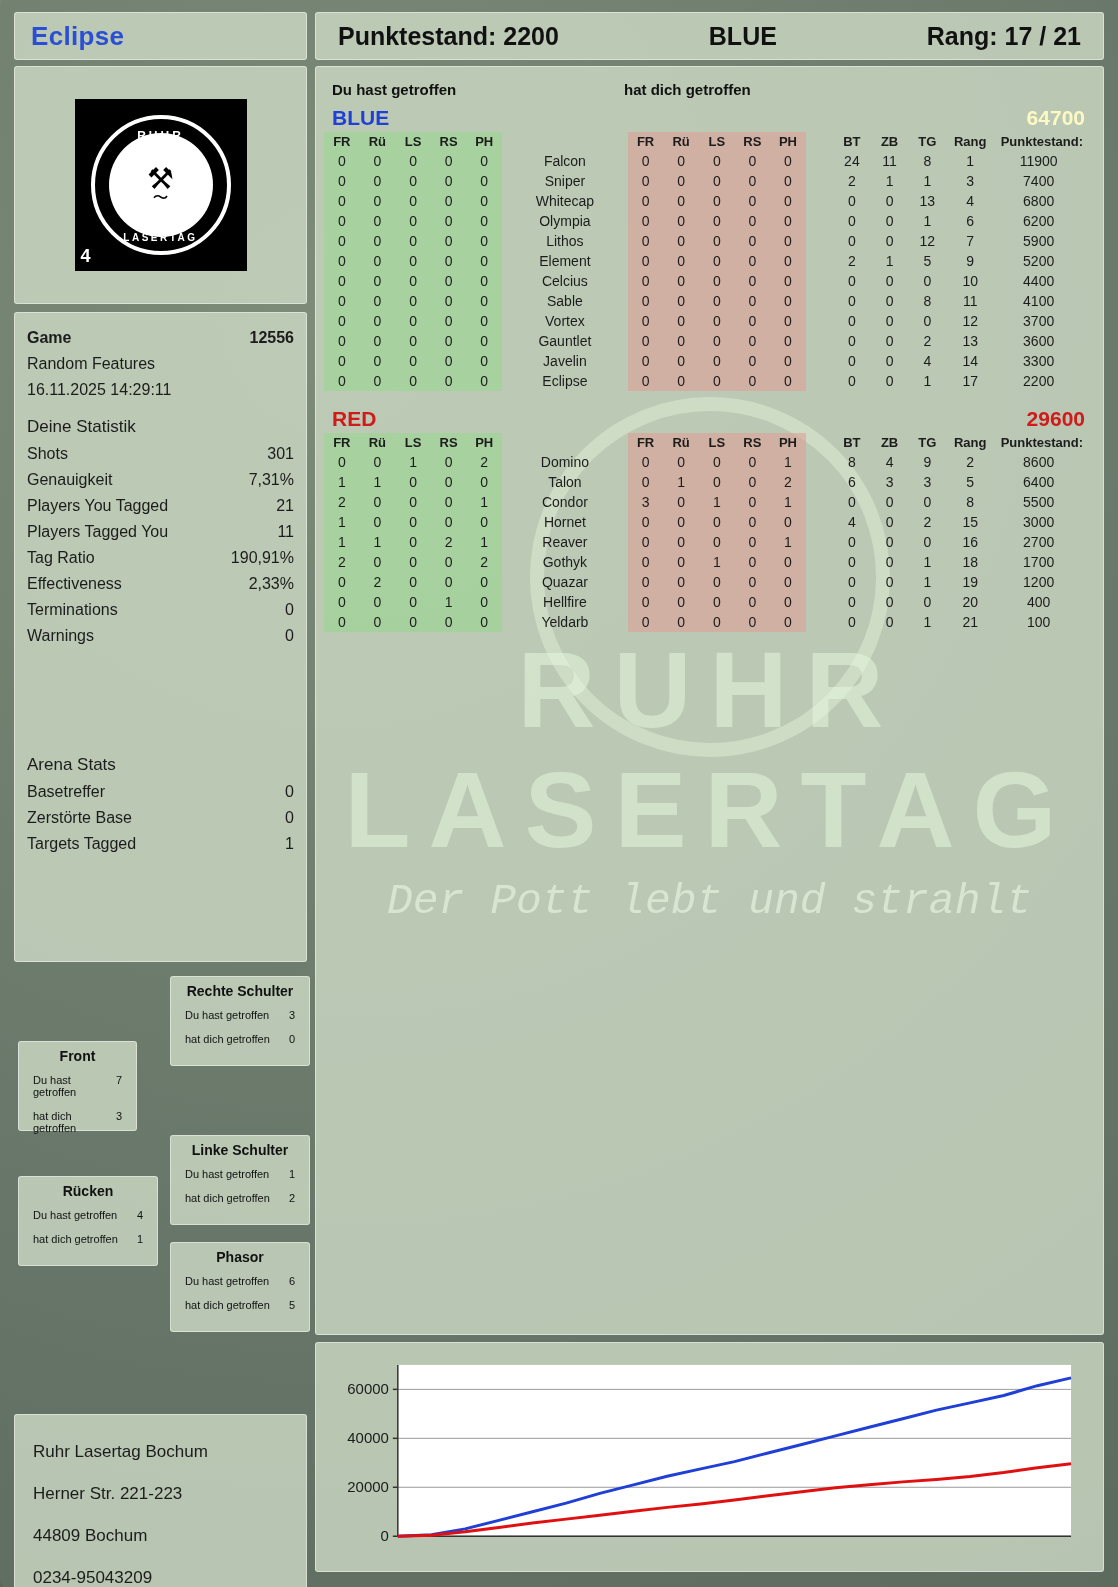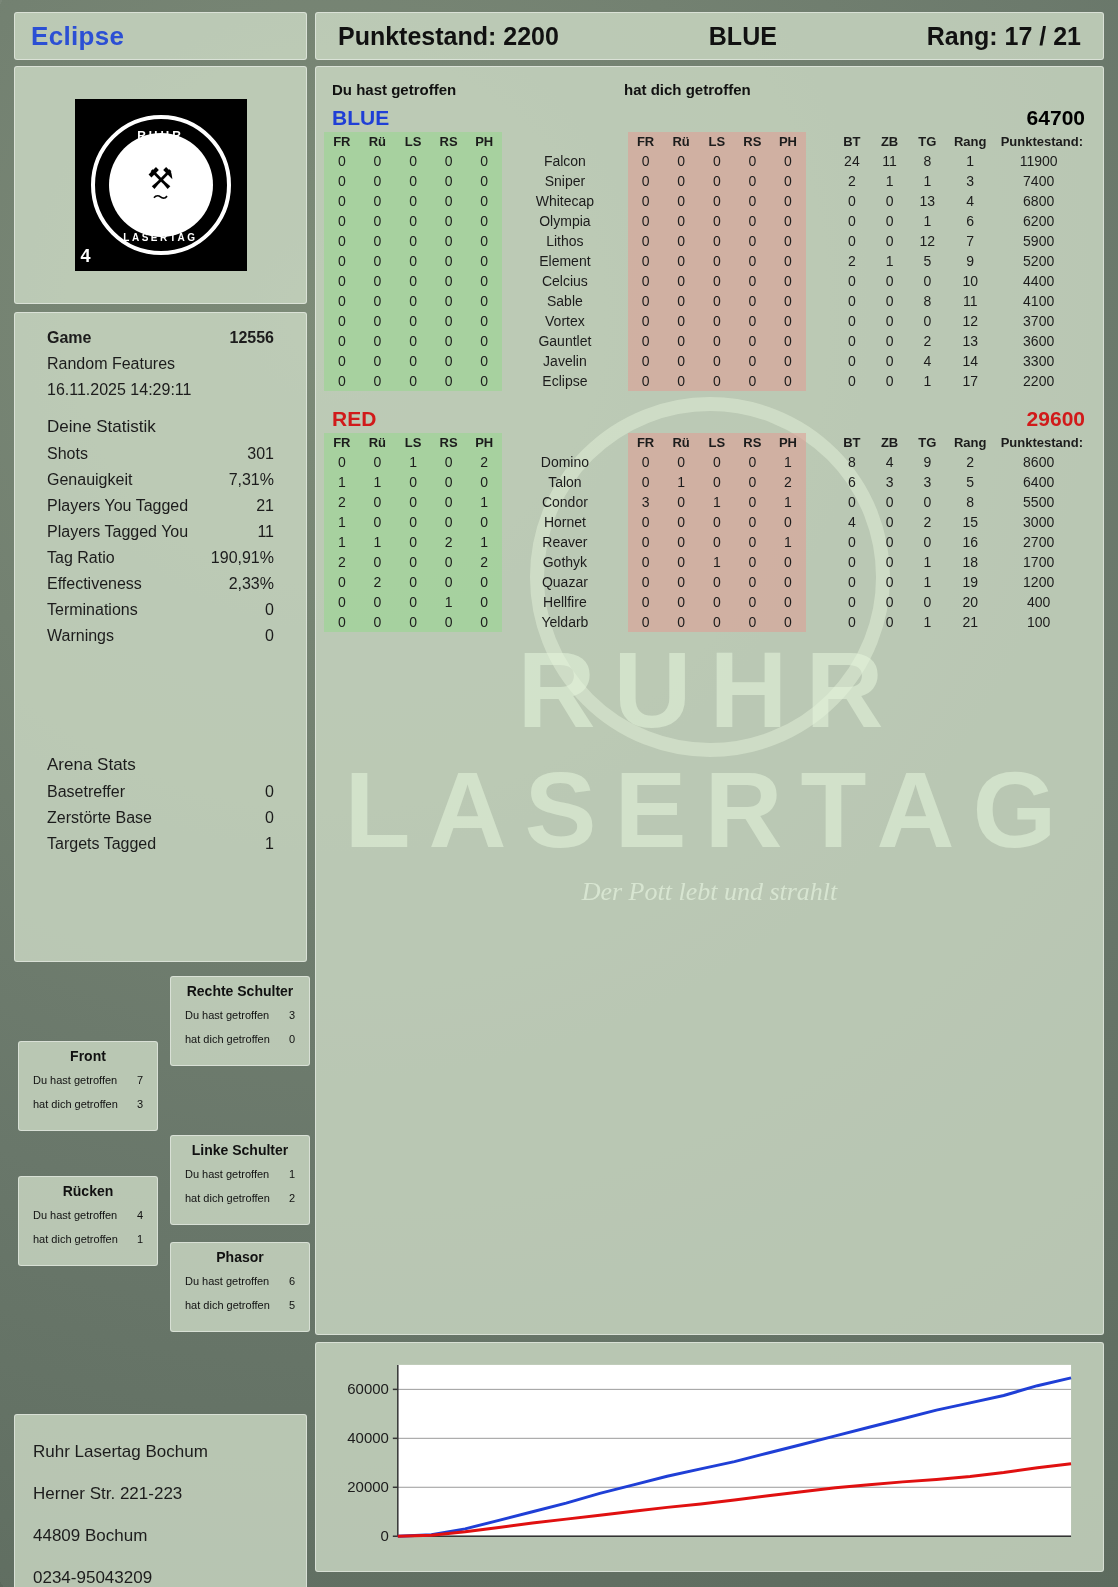--- a/index.html
+++ b/index.html
@@ -74,33 +74,33 @@
     color:#fff; font-size:10px; font-weight:bold; letter-spacing:2.5px;
   }
   .hammers { font-size:30px; color:#000; line-height:1; }
   .wave { font-size:16px; color:#000; line-height:1; margin-top:-4px;}
   .logo-num {
     position:absolute; left:6px; bottom:4px; color:#fff; font-size:18px; font-weight:bold;
   }
 
   #stats-panel {
     position:absolute; left:14px; top:312px; width:293px; height:650px;
-    padding:12px 32px;
+    padding:12px 12px;
   }
   .row { display:flex; justify-content:space-between; font-size:16px; color:#1c1c1c; padding:4px 0; }
   .row.head { font-weight:bold; }
   .section-head { font-size:17px; font-weight:normal; color:#1c1c1c; padding:14px 0 4px; }
   .spacer-lg { height:92px; }
 
   
   .mini-panel { position:absolute; padding:6px 14px; }
   .mini-title { font-size:14px; font-weight:bold; text-align:center; color:#111; margin-bottom:4px;}
   .mini-row { display:flex; justify-content:space-between; font-size:11px; color:#111; padding:6px 0; }
 
-  #zone-front   { left:18px;  top:1041px; width:140px; height:90px; }
+  #zone-front   { left:18px;  top:1041px; width:119px; height:90px; }
   #zone-back    { left:18px;  top:1176px; width:140px; height:90px; }
   #zone-rshoulder { left:170px; top:976px; width:140px; height:90px; }
   #zone-lshoulder { left:170px; top:1110px; width:140px; height:90px;margin-top:25px; }
   #zone-phasor  { left:170px; top:1242px; width:140px; height:90px; }
 
   
   #contact-panel {
     position:absolute; left:14px; top:1414px; width:293px; height:230px; padding:16px 18px;
   }
   .contact-line { font-size:17px; color:#1c1c1c; padding:11px 0; }
@@ -109,21 +109,21 @@
   #scoreboard-panel {
     position:absolute; left:315px; top:66px; width:789px; height:1269px; padding:10px 8px;
     overflow:hidden;
   }
   .wm {
     position:absolute; left:0; right:0; top:180px; text-align:center;
     pointer-events:none; user-select:none; color:rgba(230,245,220,0.55);
   }
   .wm1 { font-size:108px; font-weight:bold; letter-spacing:18px; top:560px; }
   .wm2 { font-size:108px; font-weight:bold; letter-spacing:18px; top:680px; }
-  .wm3 { font-size:26px; font-family:Liberation Serif, serif; font-style:italic; top:810px; color:rgba(235,248,228,0.6); }
+  .wm3 { font-size:43px; font-family:Liberation Mono, monospace; font-style:italic; top:810px; color:rgba(235,248,228,0.6); }
   .wm-circle {
     position:absolute; left:50%; transform:translateX(-50%); top:330px;
     width:360px; height:360px; border-radius:50%;
     border:14px solid rgba(230,245,220,0.45);
   }
 
   .sb-headers { display:flex; font-size:15px; font-weight:bold; color:#111; padding:4px 0 6px; position:relative; z-index:3;}
   .sb-headers .h1 { width:300px; padding-left:8px;}
   .sb-headers .h2 { width:200px; }
 
@@ -326,21 +326,21 @@
 
     <div class="sb-headers">
       <span class="h1">Du hast getroffen</span>
       <span class="h2">hat dich getroffen</span>
     </div>
 
     <div id="teams-container">
         <div class="team-block">
           <div class="team-head">
             <span class="team-name" style="color: rgb(31, 63, 214);">BLUE</span>
-            <span class="team-score" style="color: #000000;">64700</span>
+            <span class="team-score" style="color: #fef9c3;">64700</span>
           </div>
           <table class="sb">
             <thead>
               <tr>
                 <th class="c-you">FR</th>
                 <th class="c-you">Rü</th>
                 <th class="c-you">LS</th>
                 <th class="c-you">RS</th>
                 <th class="c-you">PH</th>
                 <th class="c-name"></th>

